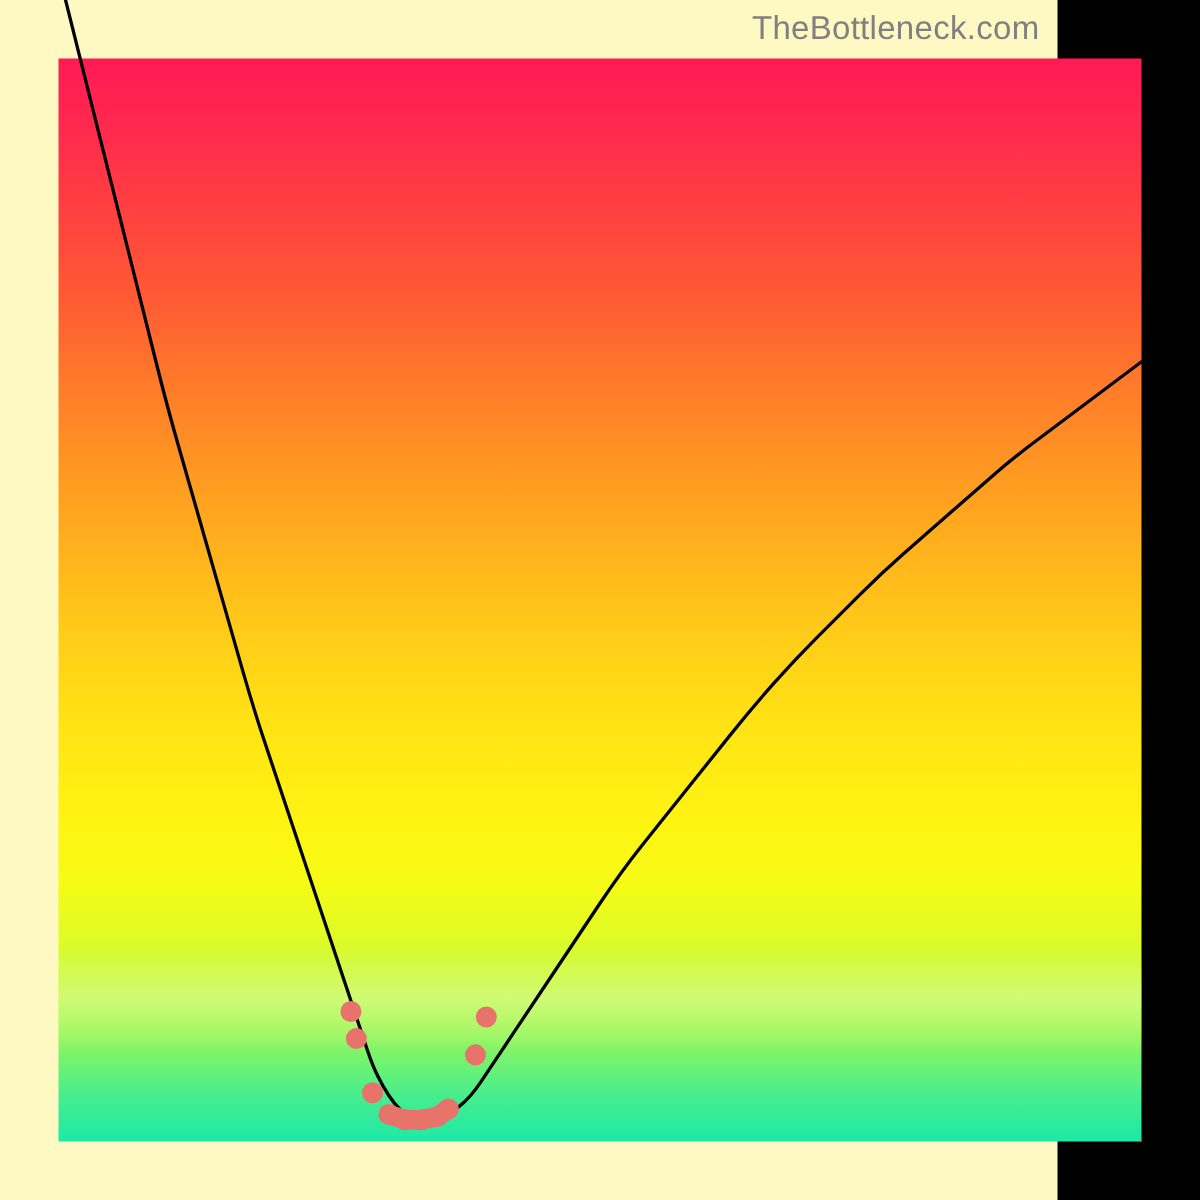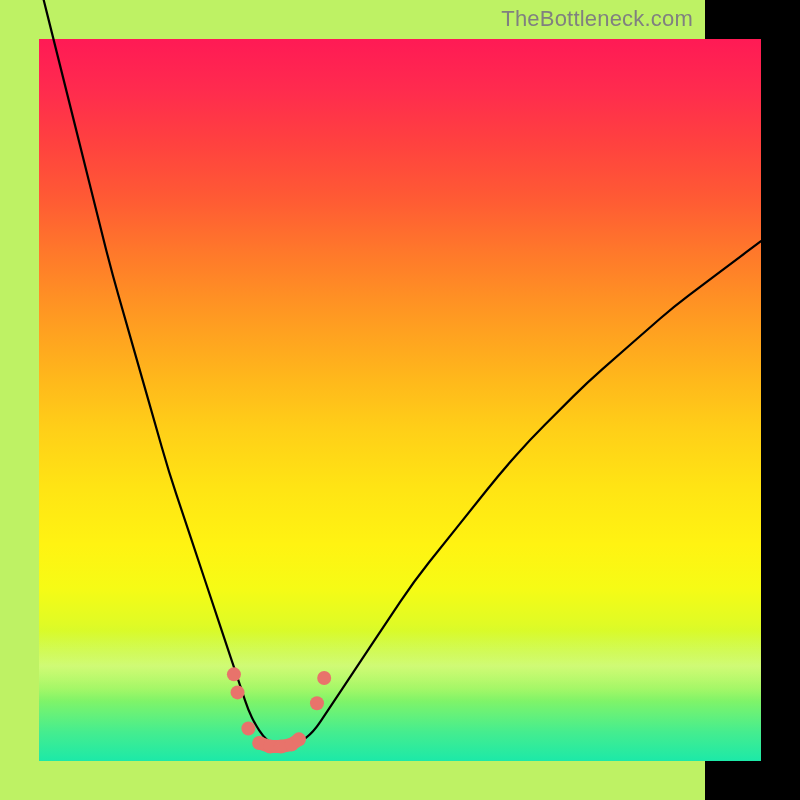--- a/index.html
+++ b/index.html
@@ -10,21 +10,21 @@
     background: #000;
     overflow: hidden;
     font-family: Arial, Helvetica, sans-serif;
   }
   .frame {
     position: absolute;
     left: 0;
     top: 0;
     width: 705px;
     height: 800px;
-    background: #bef264;
+    background: #fef9c3;
   }
   .plot {
     position: absolute;
     left: 39px;
     top: 39px;
     width: 722px;
     height: 722px;
     
     background: linear-gradient(to bottom,
       #ff1a55 0%,

